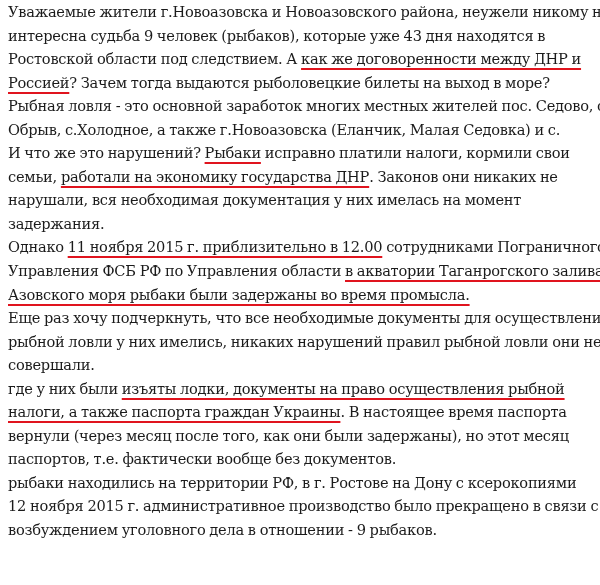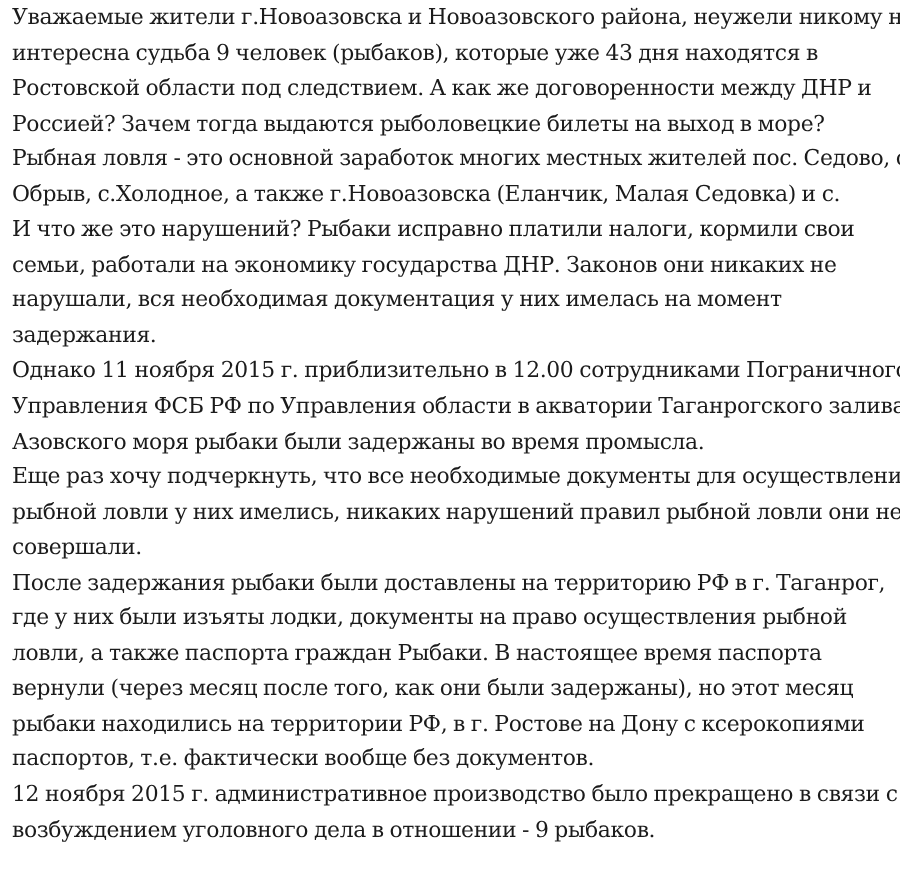--- a/index.html
+++ b/index.html
@@ -9,20 +9,21 @@
       padding: 0 4px 0 8px;
       font-family: "DejaVu Serif", "Liberation Serif", serif;
       font-size: 14.6px;
       line-height: 23.55px;
       color: #1b1b1b;
       letter-spacing: -0.25px;
       word-spacing: -0.5px;
     }
     .line { display: block; white-space: nowrap; height: 23.55px; }
     .u {
+      text-decoration: underline;
       text-decoration-color: #e0141e;
       text-decoration-thickness: 2px;
       text-underline-offset: 4px;
     }
   </style>
 </head>
 <body>
 
 <div class="doc" id="doc" style="padding-top: 0px;">
     <span class="line"><span>Уважаемые жители г.Новоазовска и Новоазовского района, неужели никому не</span></span>
@@ -34,21 +35,20 @@
     <span class="line"><span>И что же это нарушений? </span><span class="u">Рыбаки</span><span> исправно платили налоги, кормили свои</span></span>
     <span class="line"><span>семьи, </span><span class="u">работали на экономику государства ДНР</span><span>. Законов они никаких не</span></span>
     <span class="line"><span>нарушали, вся необходимая документация у них имелась на момент</span></span>
     <span class="line"><span>задержания.</span></span>
     <span class="line"><span>Однако </span><span class="u">11 ноября 2015 г. приблизительно в 12.00</span><span> сотрудниками Пограничного</span></span>
     <span class="line"><span>Управления ФСБ РФ по Управления области </span><span class="u">в акватории Таганрогского залива</span></span>
     <span class="line"><span class="u">Азовского моря рыбаки были задержаны во время промысла.</span></span>
     <span class="line"><span>Еще раз хочу подчеркнуть, что все необходимые документы для осуществления</span></span>
     <span class="line"><span>рыбной ловли у них имелись, никаких нарушений правил рыбной ловли они не</span></span>
     <span class="line"><span>совершали.</span></span>
-    <span class="line"><span>После задержания </span><span class="u">рыбаки были доставлены на территорию РФ в г. Таганрог,</span></span>
     <span class="line"><span>где у них были </span><span class="u">изъяты лодки, документы на право осуществления рыбной</span></span>
-    <span class="line"><span class="u">ловли, а также паспорта граждан Рыбаки</span><span>. В настоящее время паспорта</span></span>
+    <span class="line"><span class="u">налоги, а также паспорта граждан Украины</span><span>. В настоящее время паспорта</span></span>
     <span class="line"><span>вернули (через месяц после того, как они были задержаны), но этот месяц</span></span>
+    <span class="line"><span>паспортов, т.е. фактически вообще без документов.</span></span>
     <span class="line"><span>рыбаки находились на территории РФ, в г. Ростове на Дону с ксерокопиями</span></span>
-    <span class="line"><span>паспортов, т.е. фактически вообще без документов.</span></span>
     <span class="line"><span>12 ноября 2015 г. административное производство было прекращено в связи с</span></span>
     <span class="line"><span>возбуждением уголовного дела в отношении - 9 рыбаков.</span></span>
   </div>
 
 </body></html>

